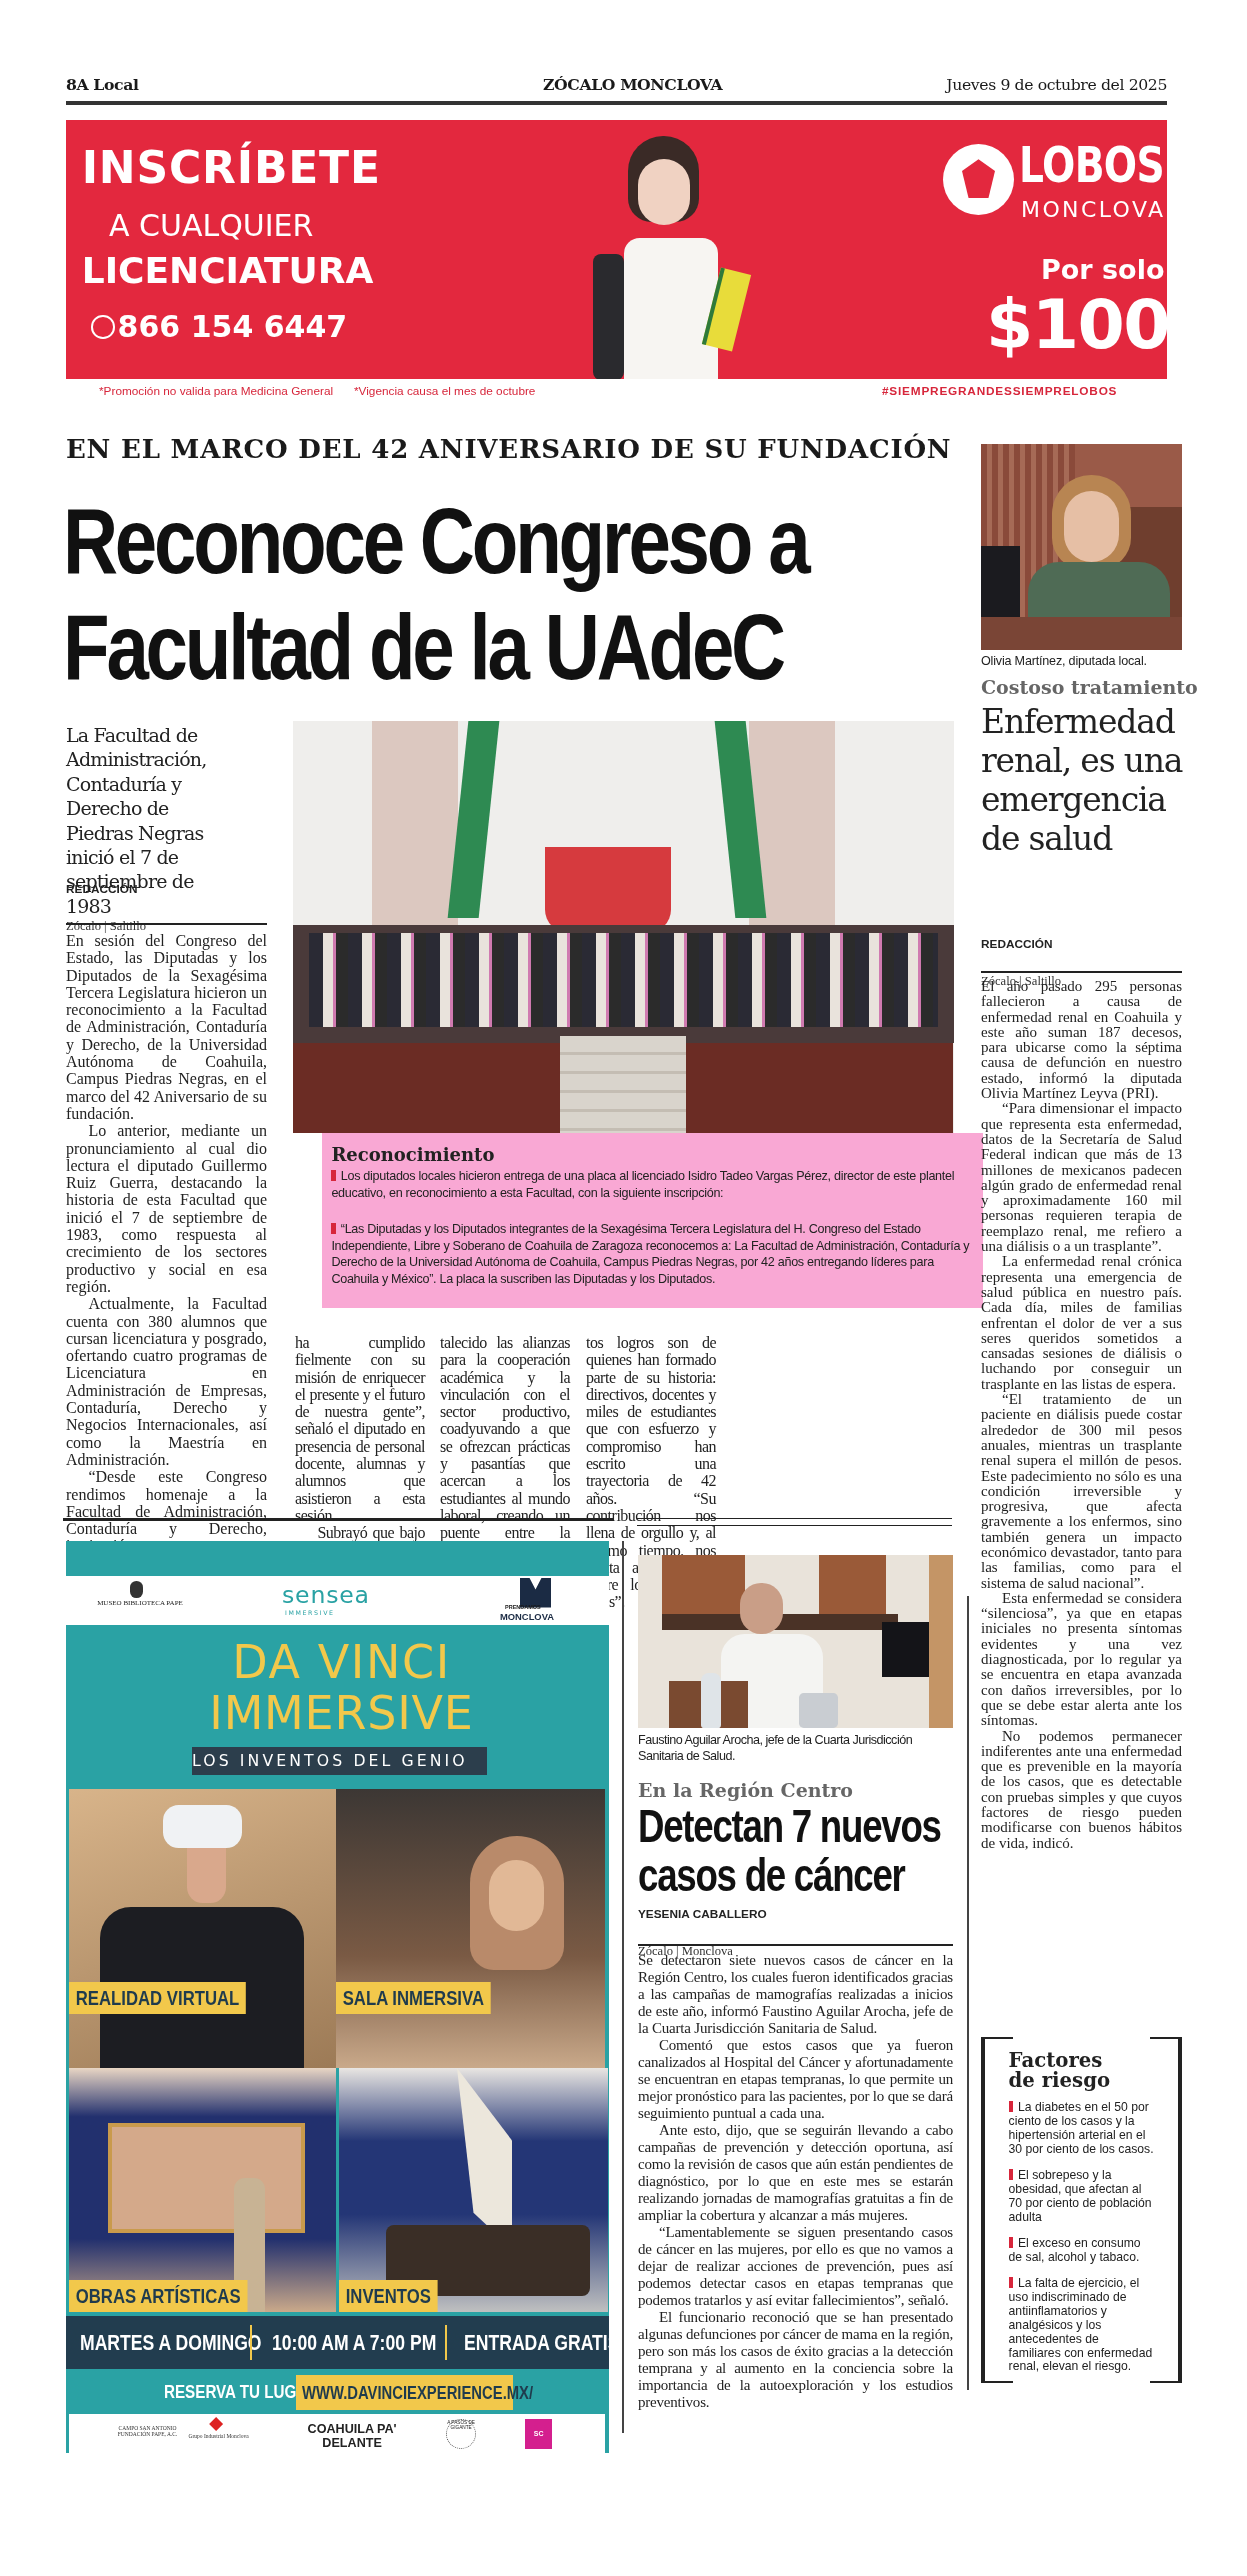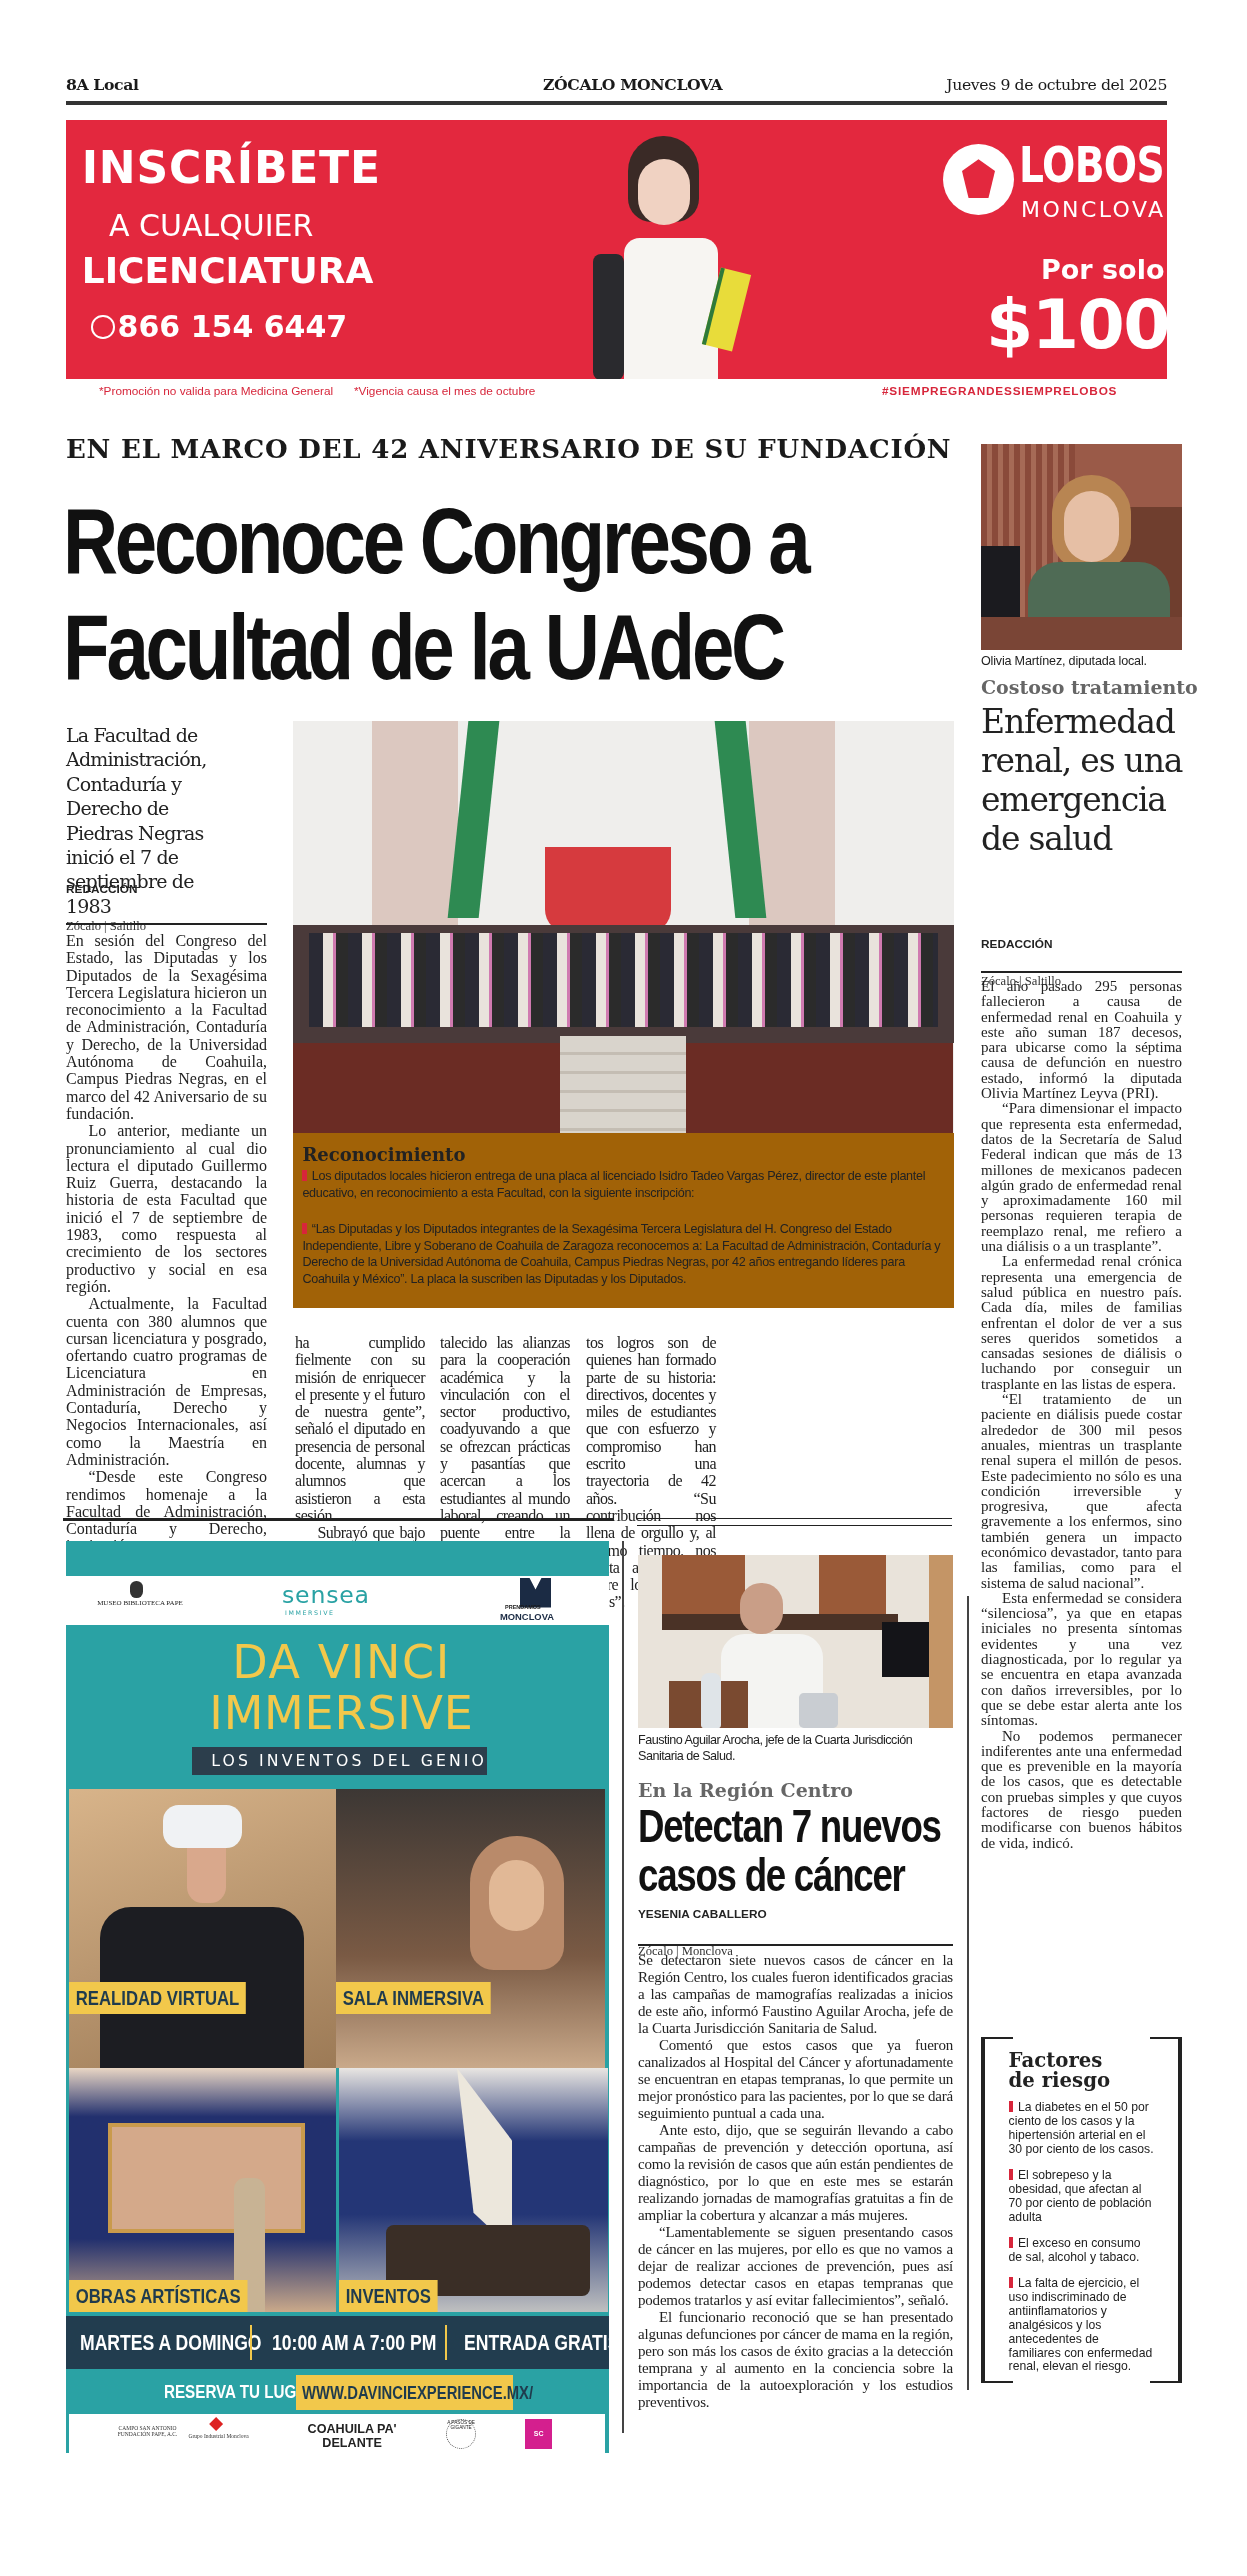--- a/index.html
+++ b/index.html
@@ -24,21 +24,21 @@
   .byline-name { font-family: "Liberation Sans", sans-serif; font-weight: bold; font-size: 11.8px; color: #222; }
   .byline-loc { font-family: "Liberation Serif", serif; font-size: 12.6px; color: #333; margin-top: 20px; }
   .rule { height: 1.6px; background: #222; }
   .body { font-family: "Liberation Serif", serif; font-size: 16px; line-height: 17.3px; text-align: justify; hyphens: manual; color: #222; }
   .body p { text-indent: 1.4em; }
   .body p.first { text-indent: 0; }
   .cond { font-family: "Liberation Sans", sans-serif; font-stretch: condensed; }
 
   
   .photo { overflow: hidden; }
-  .caption-box { background: #a16207; }
+  .caption-box { background: #f9a8d4; margin-left: 29px; }
   .cap-title { font-family: "DejaVu Serif", serif; font-weight: bold; font-size: 18px; color: #222; }
   .cap-text { font-family: "Liberation Sans", sans-serif; font-size: 12.6px; line-height: 16.5px; letter-spacing: -0.3px; color: #222; }
   .redmark { display: inline-block; width: 4.7px; height: 11px; background: #d7263b; margin-right: 4.7px; vertical-align: -0.8px; }
 
   .small-cap { font-family: "Liberation Sans", sans-serif; font-size: 12.6px; line-height: 15.7px; letter-spacing: -0.2px; color: #222; }
   .sub-kicker { font-family: "DejaVu Serif", serif; font-weight: bold; font-size: 19px; color: #666; }
   .serif-head { font-family: "DejaVu Serif", serif; font-size: 33px; line-height: 39px; letter-spacing: -1.2px; color: #222; }
   .cond-head { font-family: "Liberation Sans", sans-serif; font-weight: bold; font-size: 47px; line-height: 47px; letter-spacing: -1.6px; transform: scaleX(0.78); transform-origin: left top; white-space: nowrap; color: #111; }
 
   
@@ -216,21 +216,21 @@
     <div class="abs" style="left:64px;top:4.7px;width:12.6px;height:17.3px;border-radius:6.3px;background:#333"></div>
     <div class="abs" style="left:31px;top:23.6px;width:86px;text-align:center;font-size:7px;line-height:7.9px;font-family:'Liberation Serif',serif">MUSEO BIBLIOTECA PAPE</div>
     <div class="abs" style="left:216px;top:4.7px;font-family:'DejaVu Sans',sans-serif;font-size:23.6px;color:#2aa2a4;letter-spacing:0.8px">sensea</div>
     <div class="abs" style="left:219px;top:33px;font-family:'DejaVu Sans',sans-serif;font-size:6.3px;color:#2aa2a4;letter-spacing:1.6px">IMMERSIVE</div>
     <div class="abs" style="left:454px;top:1.6px;width:31px;height:30px;background:#1b2b44;clip-path:polygon(0 0,30% 0,50% 40%,70% 0,100% 0,100% 100%,0 100%)"></div>
     <div class="abs" style="left:439px;top:28px;font-size:5.5px;font-weight:bold;font-family:'Liberation Sans',sans-serif">PRENDAMOS</div>
     <div class="abs" style="left:434px;top:35px;font-size:9.4px;font-weight:bold;font-family:'Liberation Sans',sans-serif;color:#1b2b44">MONCLOVA</div>
   </div>
   <div class="abs dv-yellow" style="left:126px;top:94px;width:299px;text-align:center;font-size:46px;font-weight:normal;letter-spacing:1.6px">DA VINCI</div>
   <div class="abs dv-yellow" style="left:126px;top:145px;width:299px;text-align:center;font-size:46px;font-weight:normal;letter-spacing:0.8px">IMMERSIVE</div>
-  <div class="abs" style="left:126px;top:206px;width:295px;height:27.5px;background:#2c3e4c;color:#fff;text-align:right;font-family:'DejaVu Sans',sans-serif;font-size:15.7px;line-height:27.5px;letter-spacing:3.1px">LOS INVENTOS DEL GENIO</div>
+  <div class="abs" style="left:126px;top:206px;width:295px;height:27.5px;background:#2c3e4c;color:#fff;text-align:left;font-family:'DejaVu Sans',sans-serif;font-size:15.7px;line-height:27.5px;letter-spacing:3.1px">LOS INVENTOS DEL GENIO</div>
 
   <div class="abs" style="left:270px;top:248px;width:269px;height:279px;background:linear-gradient(180deg,#3c3734,#7a5a44 60%,#c9a98a)">
     <div class="abs" style="left:134px;top:47px;width:94px;height:134px;border-radius:47px 47px 23.6px 23.6px;background:#b98a6a"></div>
     <div class="abs" style="left:153px;top:71px;width:55px;height:71px;border-radius:27.5px;background:#e1b896"></div>
     <div class="abs dv-tag" style="left:0;top:193px">SALA INMERSIVA</div>
   </div>
   <div class="abs" style="left:3.1px;top:248px;width:267px;height:279px;background:linear-gradient(160deg,#d8b48a,#9c7a56)">
     <div class="abs" style="left:94px;top:15.7px;width:79px;height:43px;border-radius:15.7px;background:#f0f2f4"></div>
     <div class="abs" style="left:118px;top:59px;width:39px;height:55px;background:#d9a88c;border-radius:0 0 15.7px 15.7px"></div>
     <div class="abs" style="left:31px;top:118px;width:204px;height:161px;background:#1c1d22;border-radius:31px 31px 0 0"></div>

